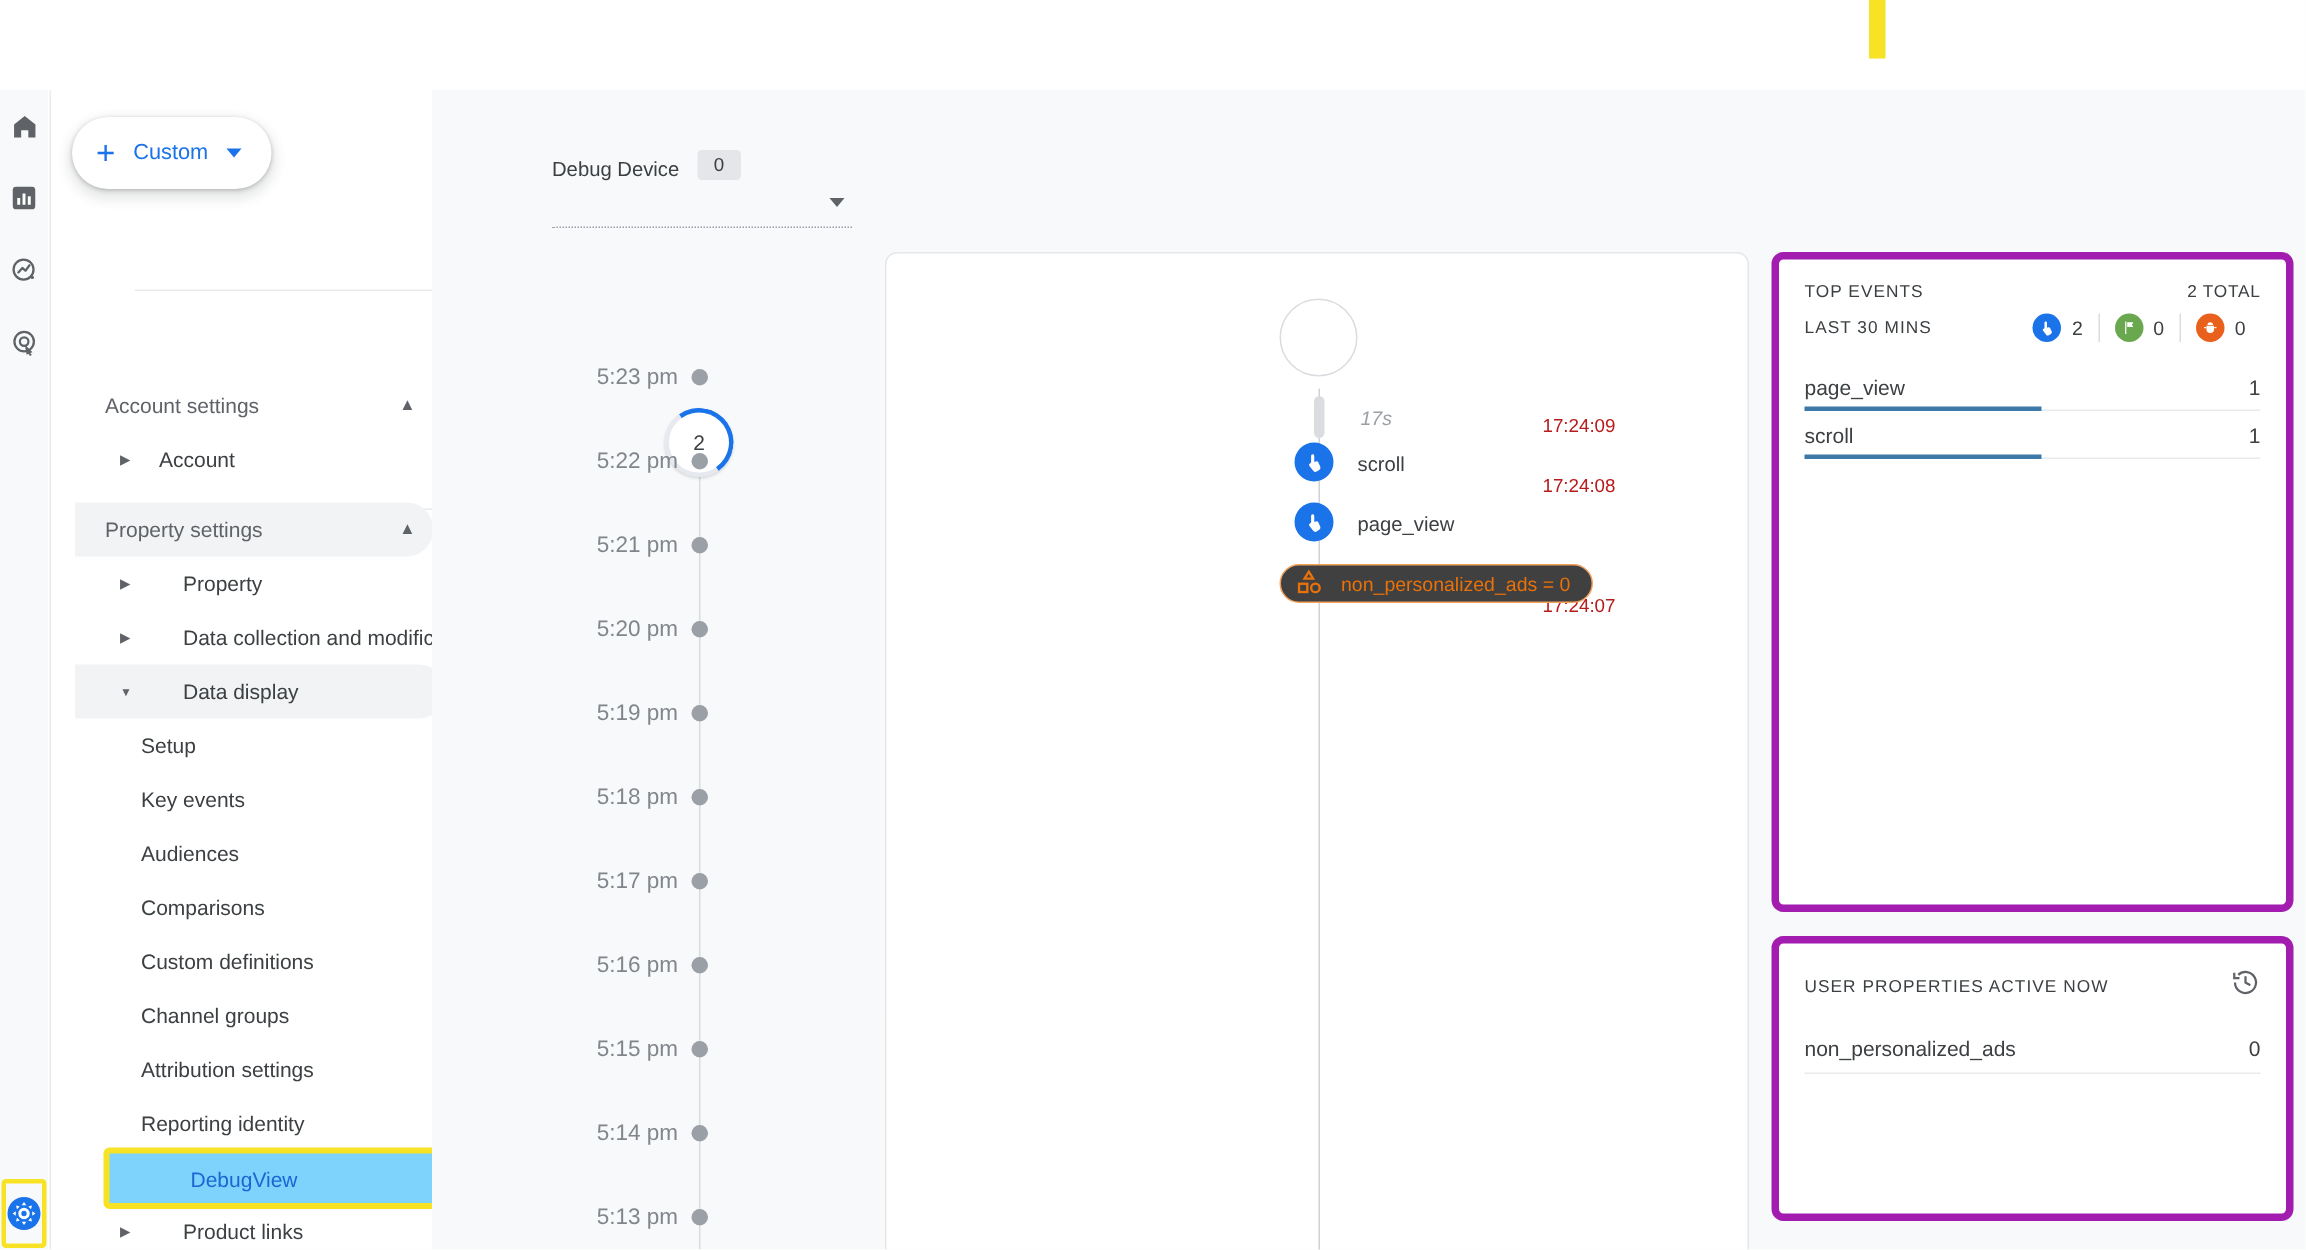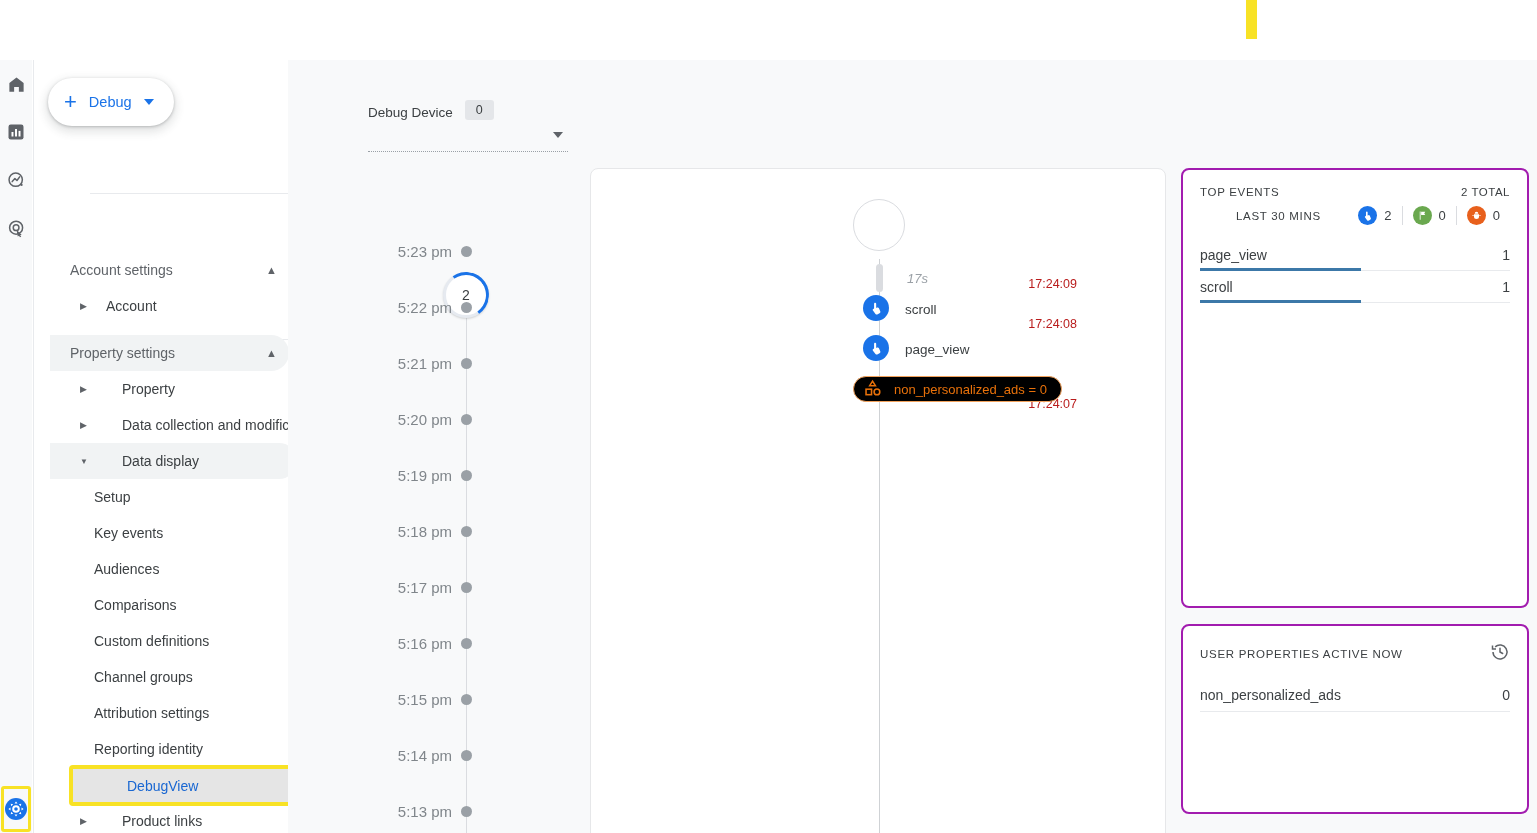--- a/index.html
+++ b/index.html
@@ -70,21 +70,21 @@
   .nav-item.sub { padding-left: 52px; }
   .nav-item.grp { color: #5f6368; }
   .nav-item .arrow { width: 14px; margin-left: -14px; margin-right: 6px;
     display: inline-flex; align-items: center; color: #5f6368; font-size: 9px; }
   .nav-item .chev { margin-left: auto; margin-right: 12px; color: #5f6368; font-size: 11px; }
   .nav-item.active-grp { background: #f1f3f4; }
   .nav-divider { height: 1px; background: #e8eaed; margin: 8px 16px 8px 28px; }
 
   .debugview-row {
     position: absolute; left: 38px; top: 708px; width: 243px; height: 35px;
-    background: #e5e5e5; border-radius: 0 18px 18px 0;
+    background: #7dd3fc; border-radius: 0 18px 18px 0;
     display: flex; align-items: center; padding-left: 55px;
     color: #1967d2; font-size: 14px; cursor: pointer;
   }
   .debugview-hl {
     position: absolute; left: 35px; top: 705px; width: 250px; height: 41px;
     border: 4px solid #f8e225; border-radius: 4px; pointer-events: none;
   }
 
   
   .main { position: absolute; left: 288px; top: 60px; right: 0; bottom: 0; background: #f8f9fa; }
@@ -159,38 +159,38 @@
   .ev-icon {
     position: absolute; width: 26px; height: 26px; border-radius: 50%;
     background: #1a73e8; display: flex; align-items: center; justify-content: center;
   }
   .ev-name { position: absolute; color: #3c4043; font-size: 13.5px; }
 
   .up-chip {
     position: absolute; left: 853px; top: 376px; height: 26px;
     border: 1px solid #f2a25c; border-radius: 14px;
     display: flex; align-items: center; gap: 10px; padding: 0 14px 0 8px;
-    background: #000000;
+    background: #404040;
   }
   .up-chip-label { color: #e8710a; font-size: 13px; }
 
   
   .panel {
-    position: absolute; background: #ffffff; border: 2px solid #a21caf; border-radius: 8px;
+    position: absolute; background: #ffffff; border: 5px solid #a21caf; border-radius: 8px;
   }
   #top-events-panel { left: 1181px; top: 168px; width: 348px; height: 440px; }
   #user-props-panel { left: 1181px; top: 624px; width: 348px; height: 190px; }
 
   .panel-hdr { display: flex; align-items: center; justify-content: space-between;
     padding: 16px 17px 0 17px; }
   .panel-title { color: #3c4043; font-size: 11.5px; letter-spacing: .7px; }
   .panel-total { color: #3c4043; font-size: 11.5px; letter-spacing: .5px; }
   .panel-sub { display: flex; align-items: center; justify-content: space-between;
     padding: 8px 17px 0 17px; }
-  .panel-sub-label { color: #3c4043; font-size: 11.5px; letter-spacing: .7px; margin-left: 36px; }
+  .panel-sub-label { color: #3c4043; font-size: 11.5px; letter-spacing: .7px; }
   .counts { display: flex; align-items: center; }
   .count-item { display: flex; align-items: center; gap: 7px; padding: 0 10px; }
   .count-item + .count-item { border-left: 1px solid #dadce0; }
   .count-badge { width: 19px; height: 19px; border-radius: 50%;
     display: flex; align-items: center; justify-content: center; }
   .count-num { color: #3c4043; font-size: 13px; }
 
   .ev-list { padding: 14px 17px 0 17px; }
   .ev-row { position: relative; height: 32px; display: flex; align-items: center;
     justify-content: space-between; border-bottom: 1px solid #e8eaed; }
@@ -326,21 +326,21 @@
 
       <div class="nav-item" style="position:absolute;left:0;top:743px;width:247px;padding-left:52px;">
         <span class="arrow" style="position:absolute;left:52px;">▶</span>
         <span style="margin-left:28px;">Product links</span>
       </div>
 
     </div>
 
     <div class="create-btn">
       <span class="create-plus">+</span>
-      <span class="create-label">Debug</span>
+      <span class="create-label">Custom</span>
       <span class="create-caret"></span>
     </div>
   </div>
 
   <div class="main">
 
     <div class="debug-device">
       <span class="dd-label">Debug Device</span>
       <span class="dd-badge">0</span>
     </div>

